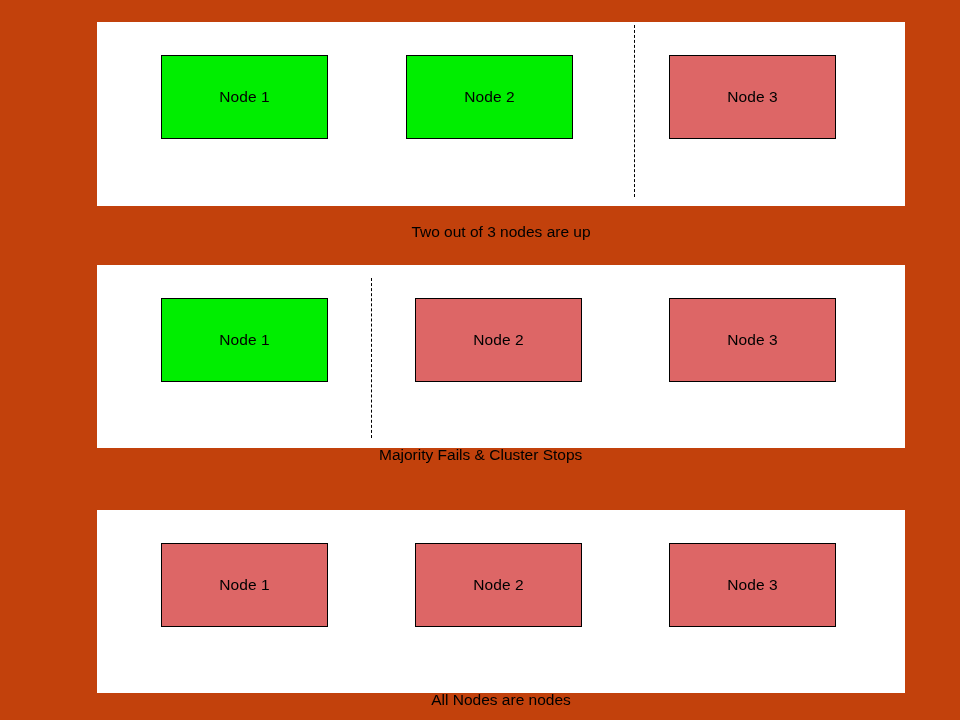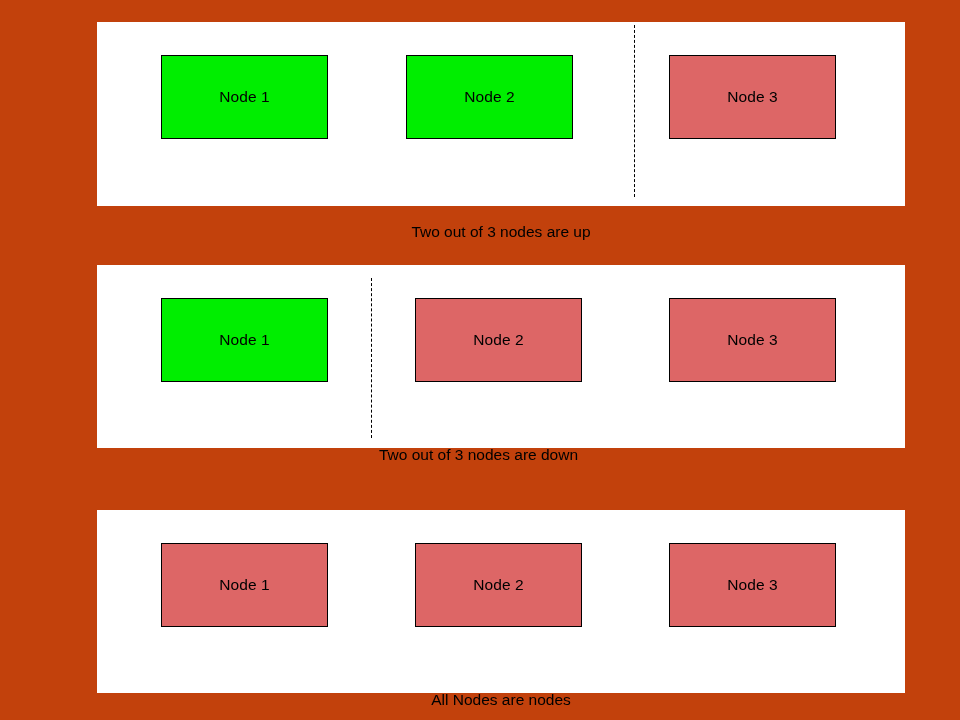--- a/index.html
+++ b/index.html
@@ -97,21 +97,20 @@
       <span class="node-label">Node 2</span>
     </div>
 
     <div class="node-box" style="left:572px; top:33px; width:167px; height:84px; background:#dd6666;">
       <span class="node-label">Node 3</span>
     </div>
 
     <div class="divider" style="left:274px; top:13px; height:160px;"></div>
 
     <div class="caption left" style="left:282px; top:132px; width:420px;">
-      <div>Two out of 3 nodes are down</div>
       <div>Majority Fails &amp; Cluster Stops</div>
     </div>
   </div>
 
   <div class="panel" id="panel-2">
 
     <div class="node-box" style="left:64px; top:33px; width:167px; height:84px; background:#dd6666;">
       <span class="node-label">Node 1</span>
     </div>
 

